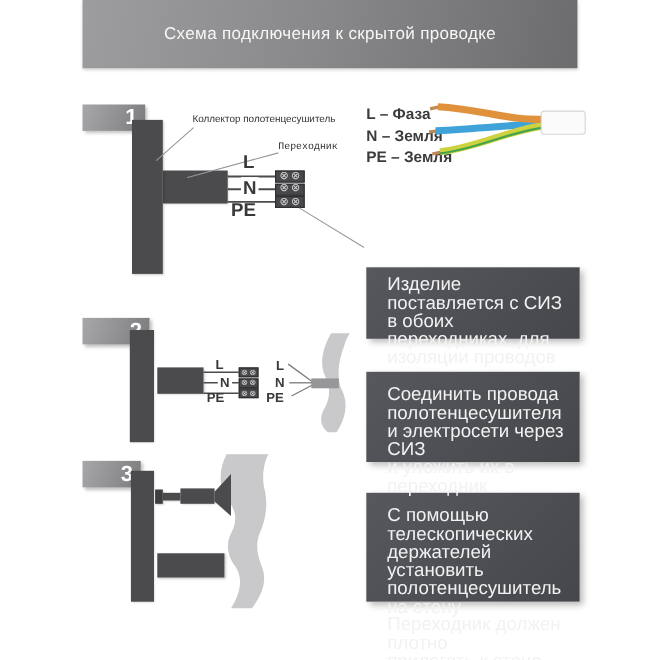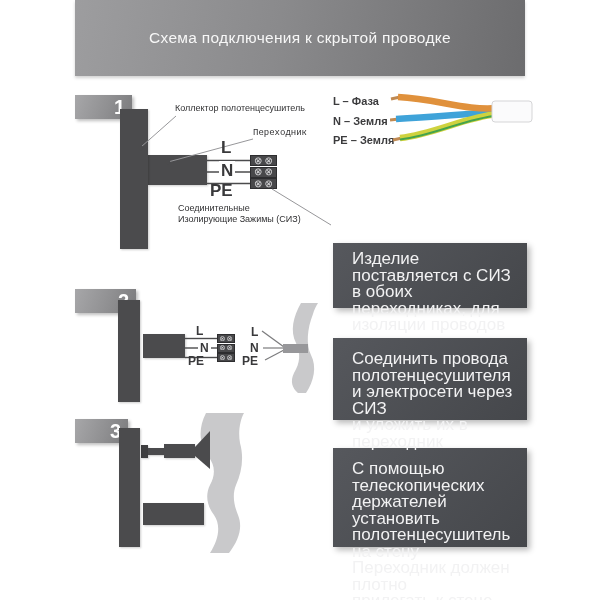--- a/index.html
+++ b/index.html
@@ -1,27 +1,27 @@
 <!DOCTYPE html>
 <html><head>
 <meta charset="utf-8">
 <style>
   html,body{margin:0;padding:0;background:#ffffff;}
   #page{position:relative;width:600px;height:600px;background:#ffffff;overflow:hidden;
         font-family:"Liberation Sans", sans-serif;}
 
   
-  .header{position:absolute;left:75px;top:0;width:450px;height:76px;
+  .header{position:absolute;left:75px;top:0;width:450px;height:62px;
           background:linear-gradient(100deg,#9d9d9f 0%,#8a8a8c 45%,#6c6c6e 100%);
           box-shadow:0 2px 3px rgba(0,0,0,.18);
           display:flex;align-items:center;justify-content:center;}
   .header span{color:#f7f7f7;font-size:15.5px;letter-spacing:.3px;}
 
   
-  .legend-label{position:absolute;color:#3b3b3d;font-size:11px;font-weight:bold;}
+  .legend-label{position:absolute;color:#3b3b3d;font-size:14px;font-weight:bold;}
 
   
   .badge{position:absolute;height:24px;
          background:linear-gradient(110deg,#a7a7a9 0%,#909092 55%,#7b7b7d 100%);
          box-shadow:2px 2px 3px rgba(0,0,0,.25);
          color:#fdfdfd;font-size:20px;font-weight:bold;line-height:24px;
          text-align:right;box-sizing:border-box;padding-right:7px;z-index:1;}
   
   .dark{position:absolute;background:#4b4b4d;z-index:2;box-shadow:1px 1px 2px rgba(0,0,0,.2);}
   .badge.under{z-index:2;}
@@ -95,22 +95,20 @@
     <span>⊗</span>
     <span>⊗</span>
   </div>
 
   <div class="lbl wire-big" style="left:221px;top:138px;">L</div>
   <div class="lbl wire-big onln" style="left:219px;top:161px;">N</div>
   <div class="lbl wire-big" style="left:210px;top:181px;">PE</div>
 
   <div class="lbl callout" style="left:175px;top:103px;">Коллектор полотенцесушитель</div>
   <div class="lbl callout" style="left:253px;top:128px;font-family:Liberation Mono, monospace;">Переходник</div>
-  <div class="lbl callout" style="left:178px;top:203px;">Соединительные
-Изолирующие Зажимы (СИЗ)</div>
 
   <div class="badge under" style="left:75px;top:289px;width:61px;z-index:1;">
     <span>2</span>
   </div>
   <div class="dark bar-over" style="left:118px;top:300px;width:22px;height:102px;"></div>
   <div class="dark" style="left:143px;top:334px;width:42px;height:24px;"></div>
 
   <div class="term t2" style="top:334px;">
     <span>⊗</span>
     <span>⊗</span>

